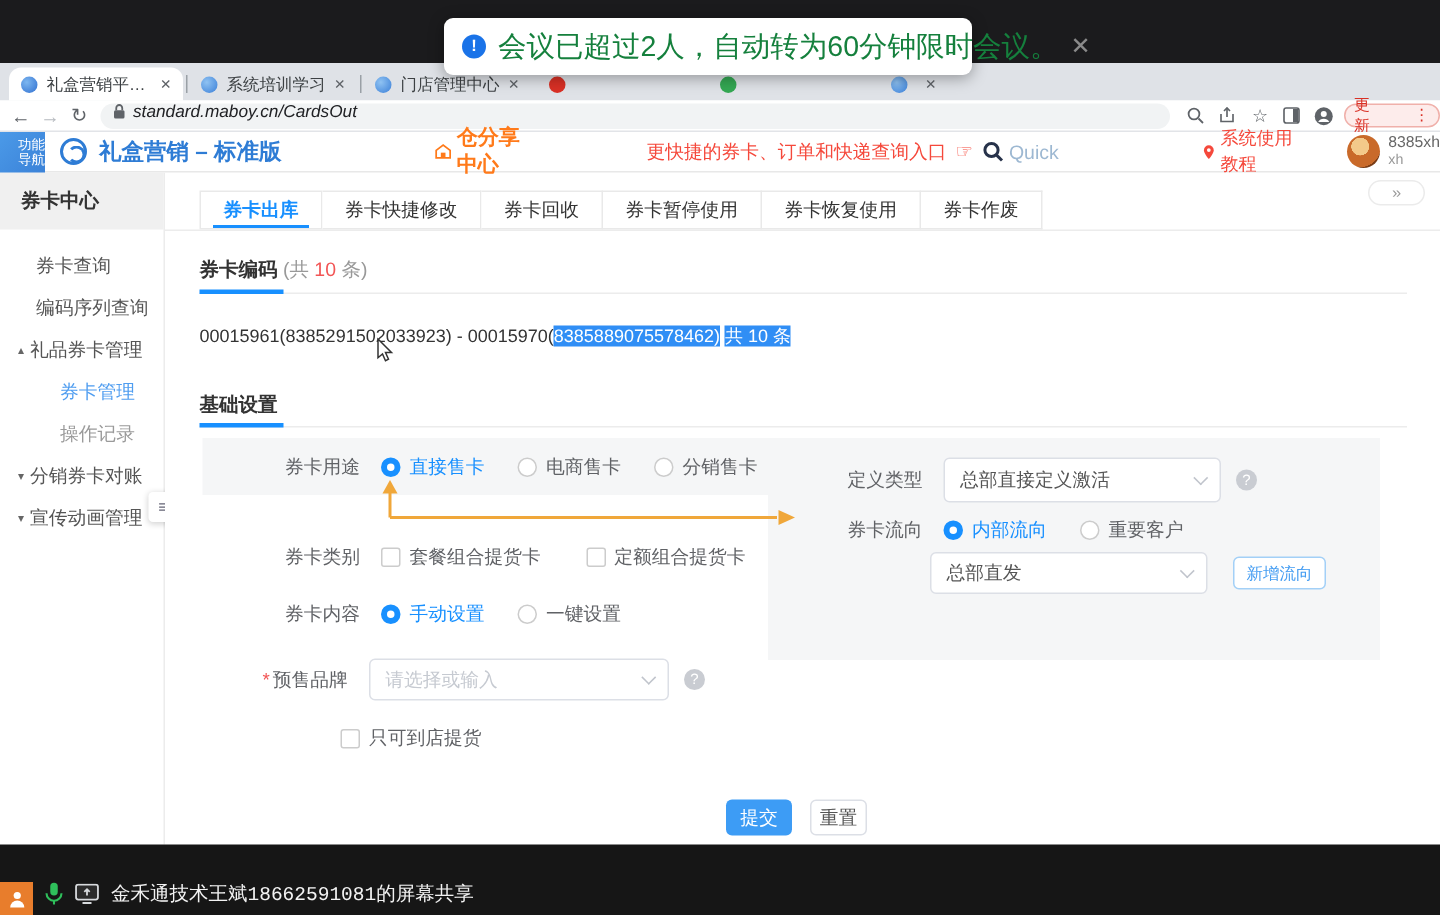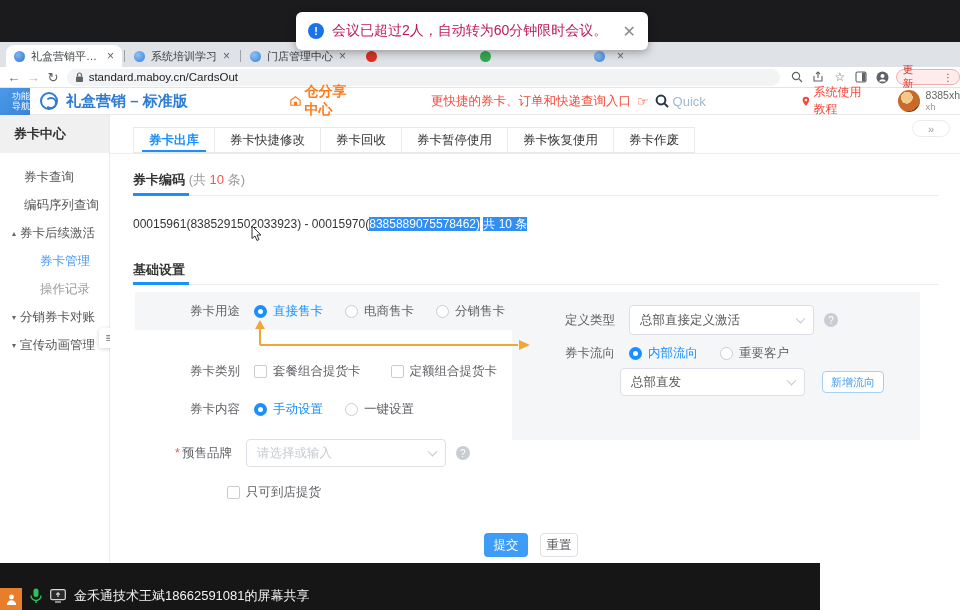--- a/index.html
+++ b/index.html
@@ -8,21 +8,21 @@
 
   
   .meeting-strip { position:absolute; left:0; top:0; width:960px; height:42px; background:#1b1b1d; }
 
   
   .toast { position:absolute; left:296px; top:12px; width:352px; height:38px; background:#fff;
            border-radius:6px; box-shadow:0 2px 10px rgba(0,0,0,.35); display:flex; align-items:center;
            gap:8px; padding:0 12px; z-index:60; }
   .toast-icon { width:16px; height:16px; border-radius:50%; background:#1a73e8; color:#fff; font-size:11px;
                 font-weight:bold; display:flex; align-items:center; justify-content:center; flex:0 0 16px; }
-  .toast-msg { font-size:14px; color:#be185d; white-space:nowrap; }
+  .toast-msg { font-size:19px; color:#15803d; white-space:nowrap; }
   .toast-close { margin-left:auto; color:#8a8a8a; font-size:16px; cursor:pointer; }
 
   
   .tabstrip { position:absolute; left:0; top:42px; width:960px; height:25px; background:#dfe2e7; }
   .tab { position:absolute; top:3px; height:22px; display:flex; align-items:center; gap:6px;
          padding:0 8px; font-size:11px; color:#3c4043; }
   .tab.active { background:#fff; border-radius:8px 8px 0 0; }
   .tab .fav { width:11px; height:11px; border-radius:50%; flex:0 0 11px; }
   .fav-blue1 { background:radial-gradient(circle at 35% 35%, #7db7f0, #2f6fd0); }
   .fav-blue2 { background:radial-gradient(circle at 35% 35%, #8fc2f2, #3a7fd8); }
@@ -34,21 +34,21 @@
   .newtab { position:absolute; left:714px; top:47px; width:16px; height:16px; color:#444;
             font-size:15px; line-height:15px; text-align:center; cursor:pointer; }
   .winctl { position:absolute; top:44px; color:#5f6368; font-size:12px; cursor:pointer; width:20px; text-align:center; }
 
   
   .addressbar { position:absolute; left:0; top:67px; width:960px; height:21px; background:#fff;
                 border-bottom:1px solid #e2e4e8; display:flex; align-items:center; }
   .nav-glyph { color:#5f6368; font-size:13px; width:20px; text-align:center; cursor:pointer; }
   .nav-glyph.dim { color:#b6babf; }
   .url-pill { margin-left:4px; height:17px; width:730px; background:#f1f3f4; border-radius:9px;
-              display:flex; align-items:center; padding:0 8px; gap:5px; }
+              display:flex; padding:0 8px; gap:5px;font-style:italic; }
   .url-text { font-size:11.5px; color:#202124; }
   .bar-icon { width:22px; display:flex; justify-content:center; align-items:center; cursor:pointer; }
   .update-pill { margin-left:2px; height:16px; border:1px solid #f0b0aa; background:#fdeceb; color:#d93025;
                  border-radius:9px; font-size:10.5px; display:flex; align-items:center; padding:0 6px; gap:20px; cursor:pointer; }
 
   
   .appheader { position:absolute; left:0; top:88px; width:960px; height:27px; background:#fff;
                border-bottom:1px solid #e8e8e8; display:flex; align-items:center; z-index:5; }
   .navbox { width:30px; height:27px; background:linear-gradient(135deg,#4b9ae8,#3b82d8); color:#fff;
             font-size:9px; line-height:10px; display:flex; flex-direction:column; align-items:flex-end;
@@ -135,21 +135,21 @@
           display:flex; align-items:center; justify-content:center; margin-left:10px; cursor:pointer; }
   .add-btn { height:22px; border:1px solid #a3d0f7; color:#459df2; background:#fff; border-radius:4px;
              font-size:11px; padding:0 8px; display:flex; align-items:center; cursor:pointer; }
 
   .submit-btn { position:absolute; left:374px; top:418px; width:44px; height:24px; background:#3d9cf5;
                 color:#fff; font-size:12.5px; border:none; border-radius:4px; cursor:pointer; }
   .reset-btn { position:absolute; left:430px; top:418px; width:38px; height:24px; background:#fff;
                color:#555; font-size:12.5px; border:1px solid #dcdfe6; border-radius:4px; cursor:pointer; }
 
   
-  .bottom-strip { position:absolute; left:0; top:563px; width:820px; height:47px; background:#161616; }
+  .bottom-strip { position:absolute; left:0; top:563px; width:960px; height:47px; background:#161616;font-family:Liberation Mono, monospace; }
   .person-box { position:absolute; left:0; top:25px; width:22px; height:22px; background:#e87d2c;
                 display:flex; align-items:center; justify-content:center; }
   .share-bar { position:absolute; left:30px; top:24px; display:flex; align-items:center; gap:8px; }
   .share-text { color:#f2f2f2; font-size:13px; white-space:nowrap; }
 </style>
 </head>
 <body>
 
 <div class="meeting-strip"></div>
 
@@ -288,21 +288,21 @@
   <div class="sb-title">券卡中心</div>
   <div style="height:10px;"></div>
   <div class="sb-item">
     <span>券卡查询</span>
   </div>
   <div class="sb-item">
     <span>编码序列查询</span>
   </div>
   <div class="sb-item group">
     <span class="sb-arrow">▴</span>
-    <span>券卡后续激活</span>
+    <span>礼品券卡管理</span>
   </div>
   <div class="sb-item child active">
     <span>券卡管理</span>
   </div>
   <div class="sb-item child dim">
     <span>操作记录</span>
   </div>
   <div class="sb-item group">
     <span class="sb-arrow">▾</span>
     <span>分销券卡对账</span>

